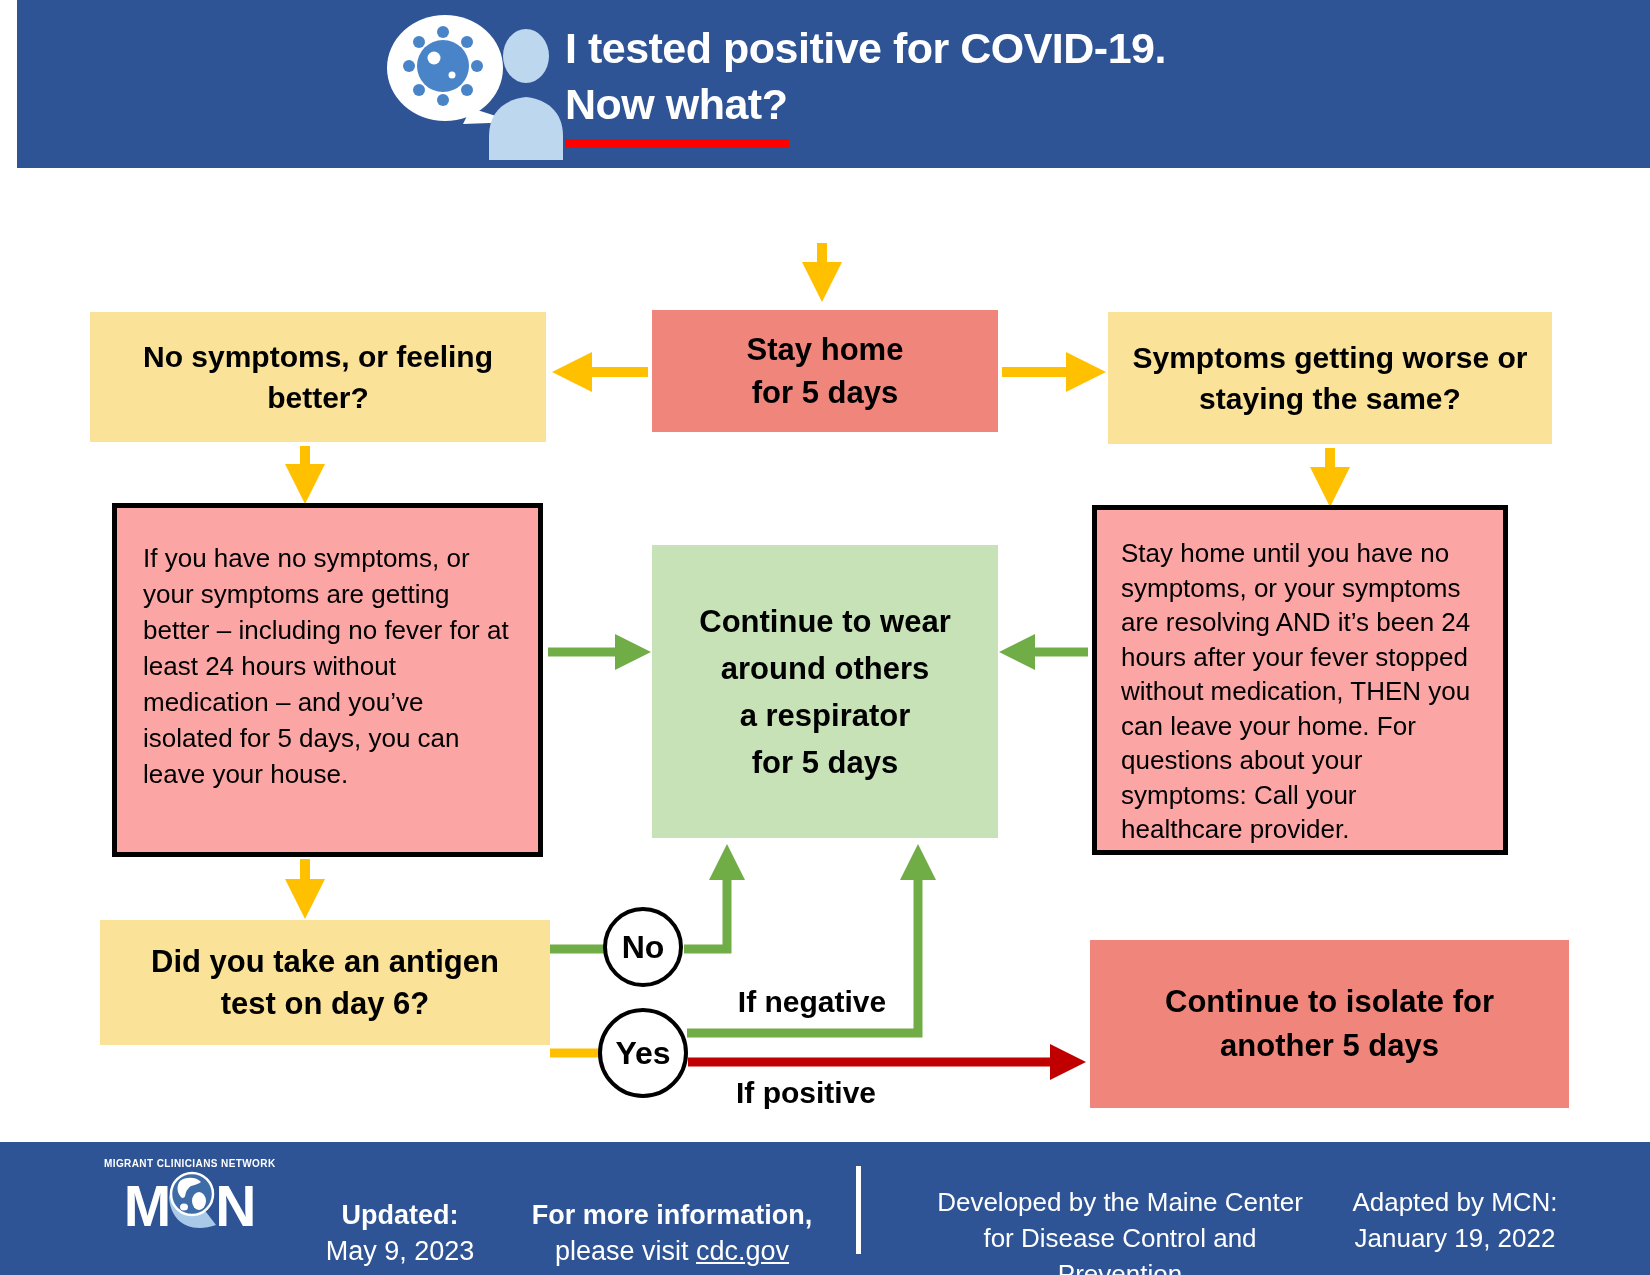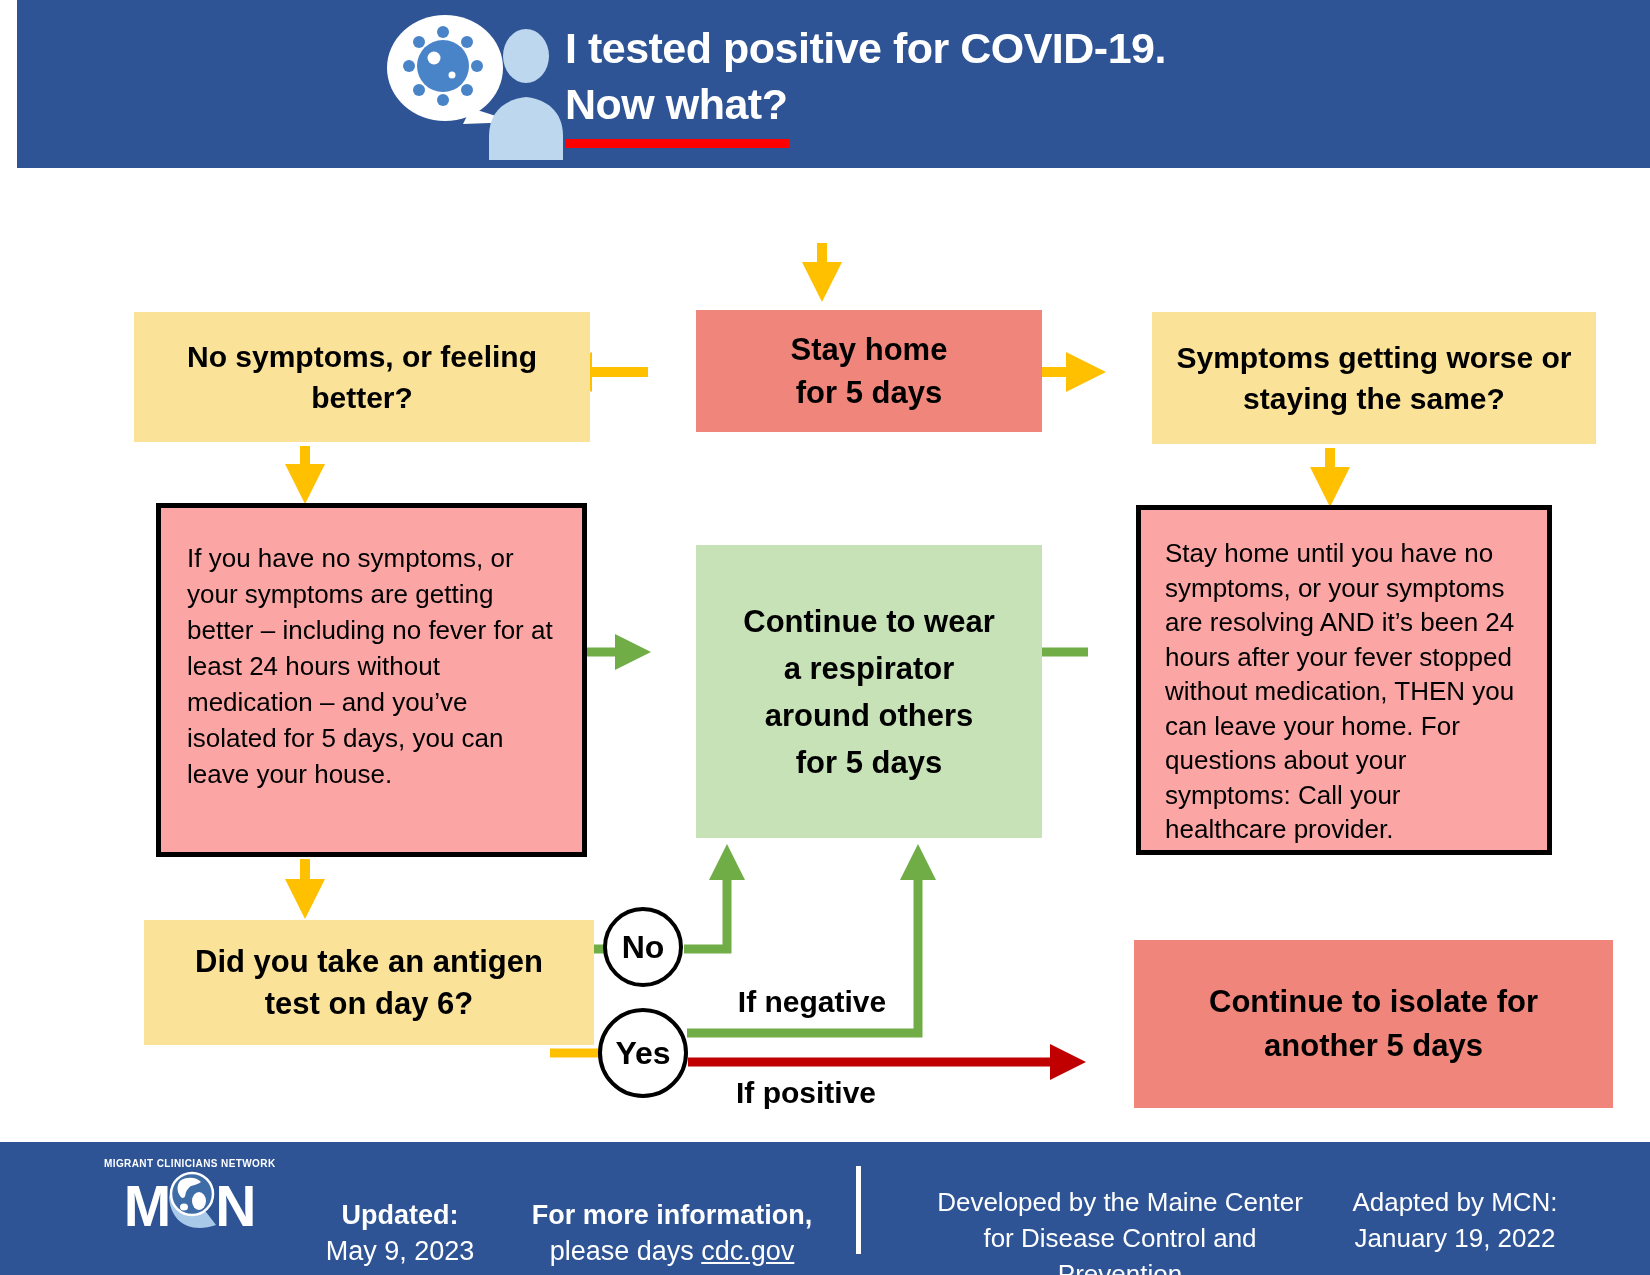--- a/index.html
+++ b/index.html
@@ -12,21 +12,21 @@
   .banner-icon{position:absolute;left:358px;top:8px;}
   .banner-titles{position:absolute;left:548px;top:20px;color:#ffffff;font-weight:bold;
     font-size:43px;line-height:56px;letter-spacing:-0.5px;}
   .red-underline{width:224px;height:9px;background:#FE0000;margin-top:7px;}
   
   .flow-heading{position:absolute;left:0;top:186px;width:1650px;text-align:center;
     font-size:39px;font-weight:bold;color:#000;}
   .flow-heading .emph{text-decoration:underline;text-decoration-thickness:3px;text-underline-offset:6px;}
   .connectors{position:absolute;left:0;top:0;width:1650px;height:1275px;pointer-events:none;}
   .fbox{position:absolute;display:flex;align-items:center;justify-content:center;
-    text-align:center;font-weight:bold;color:#000;box-sizing:border-box;margin-left:44px;}
+    text-align:center;font-weight:bold;color:#000;box-sizing:border-box;}
   .fbox.yellow{background:#FAE299;}
   .fbox.red{background:#F0857B;}
   .fbox.green{background:#C8E2B8;}
   .fbox.white{background:#fca5a5;border:5px solid #000;font-weight:normal;text-align:left;
     align-items:flex-start;justify-content:flex-start;}
   .box-yellow-left {left:90px;  top:312px; width:456px; height:130px; font-size:30px; line-height:41px; padding:0 24px;}
   .box-red-center  {left:652px; top:310px; width:346px; height:122px; font-size:31px; line-height:43px;}
   .box-yellow-right{left:1108px;top:312px; width:444px; height:132px; font-size:30px; line-height:41px; padding:0 18px;}
   .box-white-left  {left:112px; top:503px; width:431px; height:354px; font-size:26px; line-height:36px; padding:32px 24px 16px 26px;}
   .box-green       {left:652px; top:545px; width:346px; height:293px; font-size:31px; line-height:47px;}
@@ -148,22 +148,22 @@
     <span>Symptoms getting worse or staying the same?</span>
   </div>
 
   <div class="fbox white box-white-left">
     <span>If you have no symptoms, or your symptoms are getting better – including no fever for at least 24 hours without medication – and you’ve isolated for 5 days, you can leave your house.</span>
   </div>
 
   <div class="fbox green box-green stack">
     <div>
       <span>Continue to wear</span>
+      <span>around others</span>
       <span>a respirator</span>
-      <span>around others</span>
       <span>for 5 days</span>
     </div>
   </div>
 
   <div class="fbox white box-white-right">
     <span>Stay home until you have no symptoms, or your symptoms are resolving AND it’s been 24 hours after your fever stopped without medication, THEN you can leave your home. For questions about your symptoms: Call your healthcare provider.</span>
   </div>
 
   <div class="fbox yellow box-yellow-bottom">
     <span>Did you take an antigen test on day 6?</span>
@@ -201,21 +201,21 @@
     </div>
 
     <div class="foot-col col-updated">
       <div class="bold">Updated:</div>
       <div>May 9, 2023</div>
     </div>
 
     <div class="foot-col col-info">
       <div class="bold">For more information,</div>
       <div>
-        <span>please days </span><a class="cdc-link">cdc.gov</a>
+        <span>please visit </span><a class="cdc-link">cdc.gov</a>
       </div>
     </div>
 
     <div class="foot-divider"></div>
 
     <div class="foot-col col-developed">
       <div>Developed by the Maine Center</div>
       <div>for Disease Control and Prevention</div>
     </div>
 

